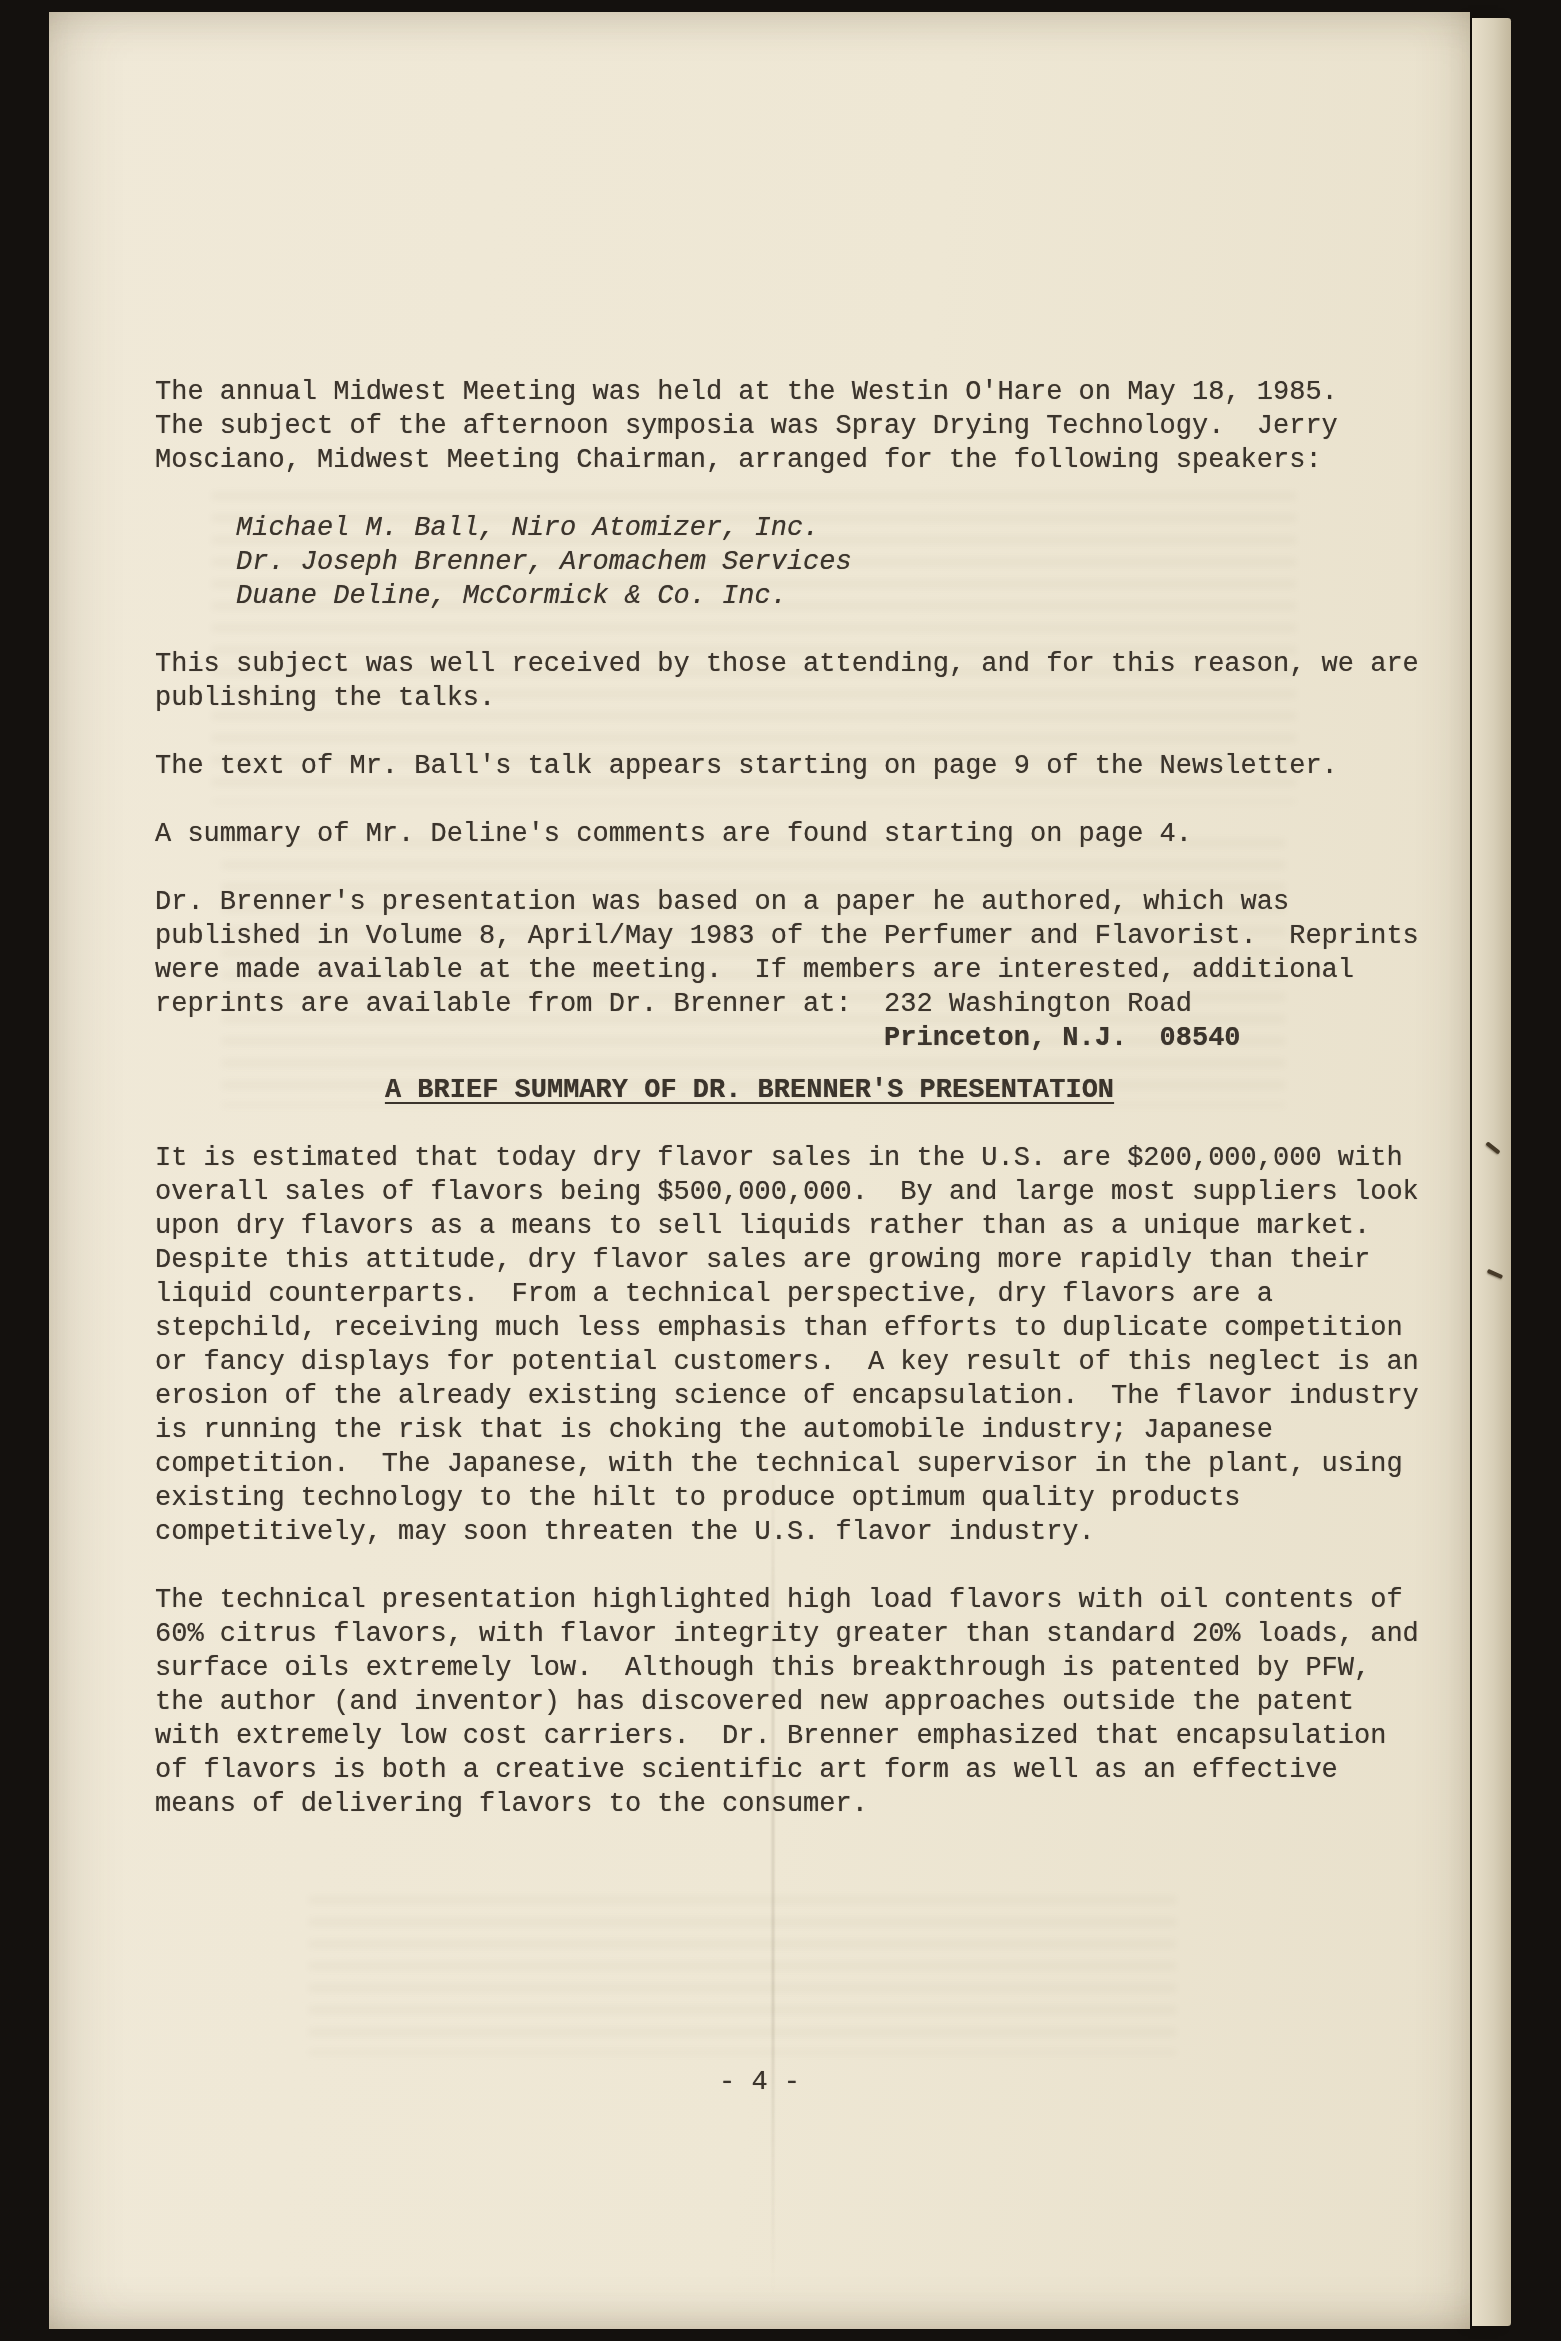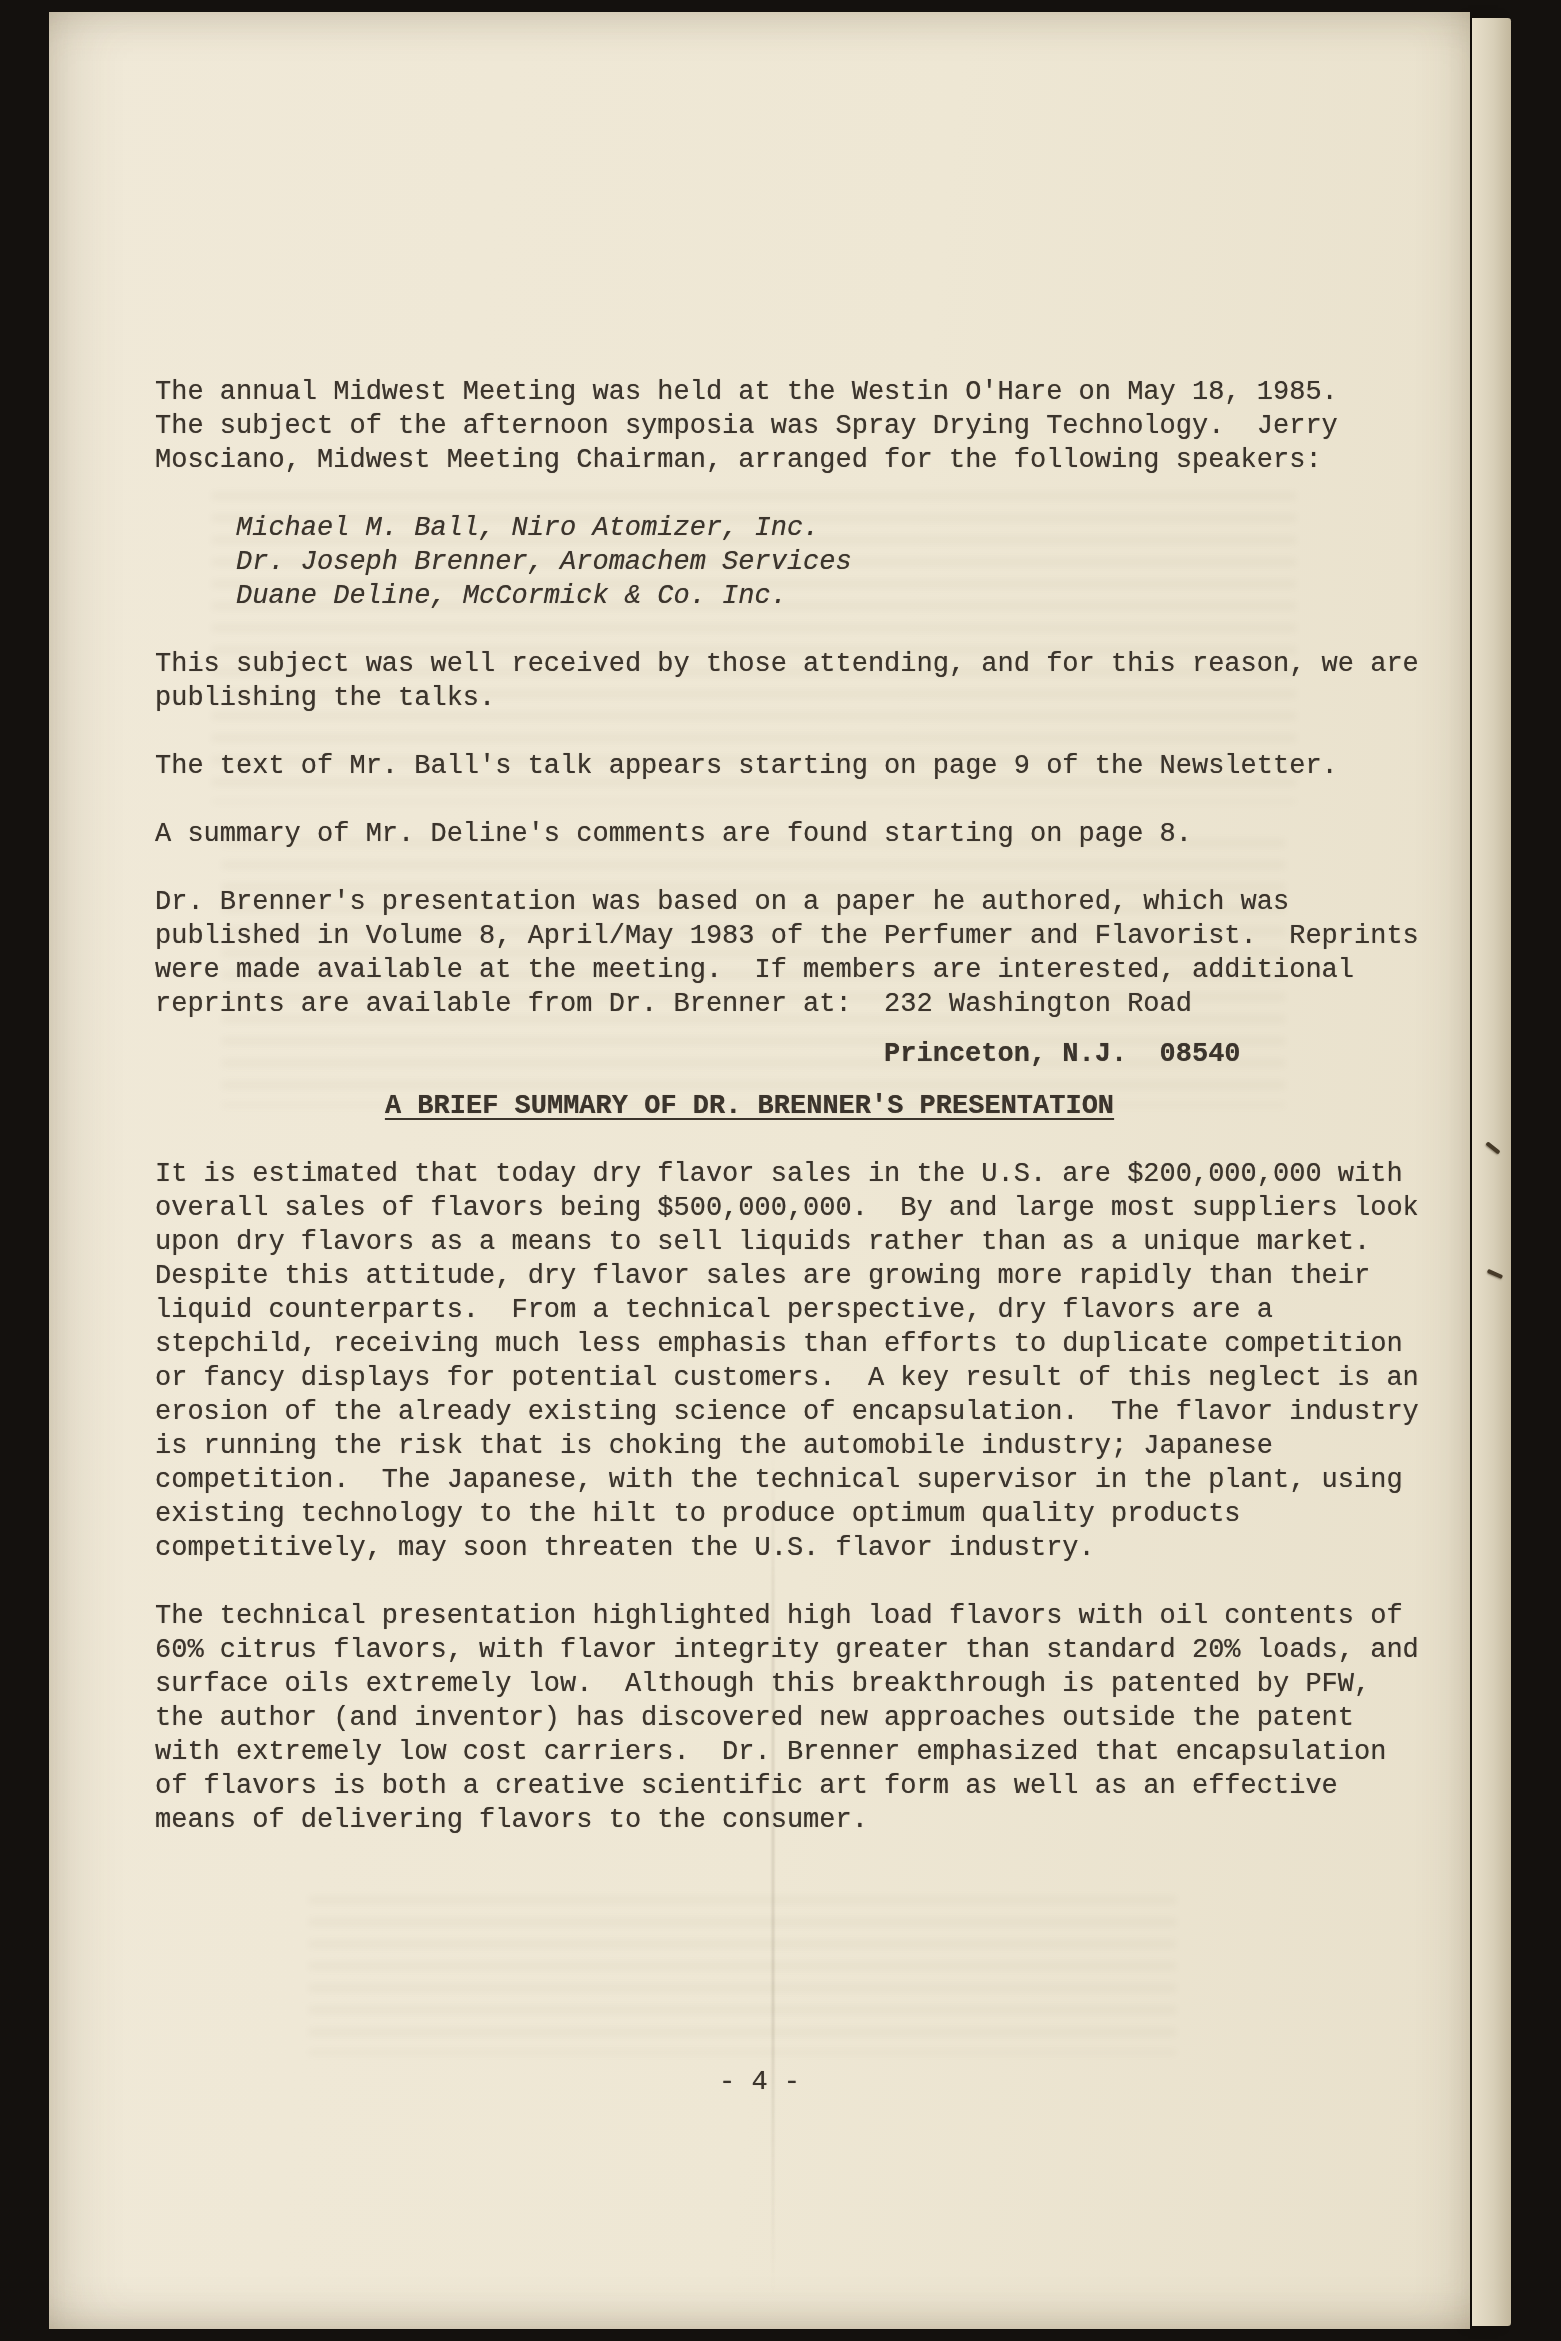--- a/index.html
+++ b/index.html
@@ -54,21 +54,21 @@
     color: #3b342c;
     font-size: 27px;
     line-height: 34px;
     text-shadow: 0 0 0.7px rgba(59, 52, 44, 0.65);
   }
   .para {
     margin: 0 0 34px 0;
     white-space: pre-wrap;
   }
   .para.tight {
-    margin-bottom: 16px;
+    margin-bottom: 0;
   }
   .speakers {
     margin: 0 0 34px 0;
     padding-left: 5ch;
     font-style: italic;
   }
   .speaker {
     white-space: pre;
   }
   .address-line2 {
@@ -159,21 +159,21 @@
         <div class="speaker">Michael M. Ball, Niro Atomizer, Inc.</div>
         <div class="speaker">Dr. Joseph Brenner, Aromachem Services</div>
         <div class="speaker">Duane Deline, McCormick &amp; Co. Inc.</div>
       </div>
 
       <p class="para">This subject was well received by those attending, and for this reason, we are
 publishing the talks.</p>
 
       <p class="para">The text of Mr. Ball's talk appears starting on page 9 of the Newsletter.</p>
 
-      <p class="para">A summary of Mr. Deline's comments are found starting on page 8.</p>
+      <p class="para">A summary of Mr. Deline's comments are found starting on page 4.</p>
 
       <p class="para tight">Dr. Brenner's presentation was based on a paper he authored, which was
 published in Volume 8, April/May 1983 of the Perfumer and Flavorist.  Reprints
 were made available at the meeting.  If members are interested, additional
 reprints are available from Dr. Brenner at:  232 Washington Road</p>
 
       <div class="address-line2">Princeton, N.J.  08540</div>
 
       <h2 class="heading">A BRIEF SUMMARY OF DR. BRENNER'S PRESENTATION</h2>
 

